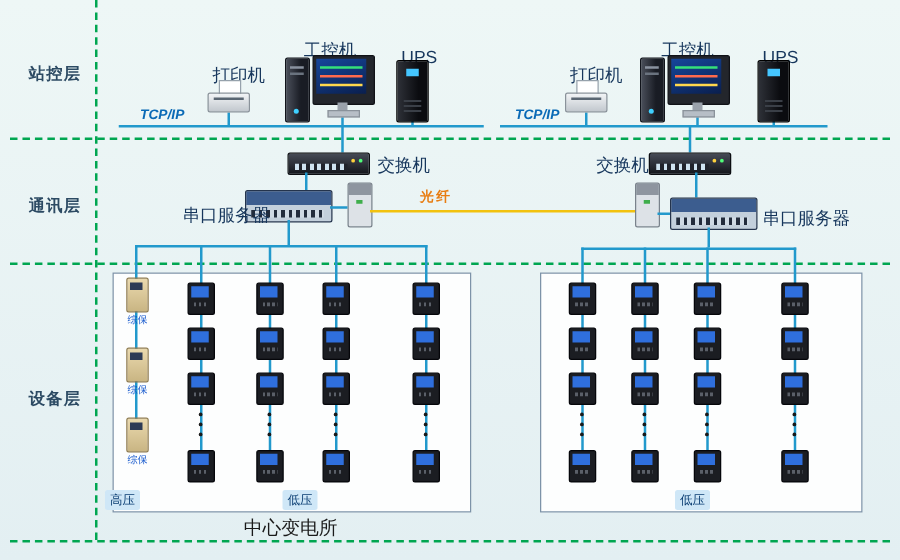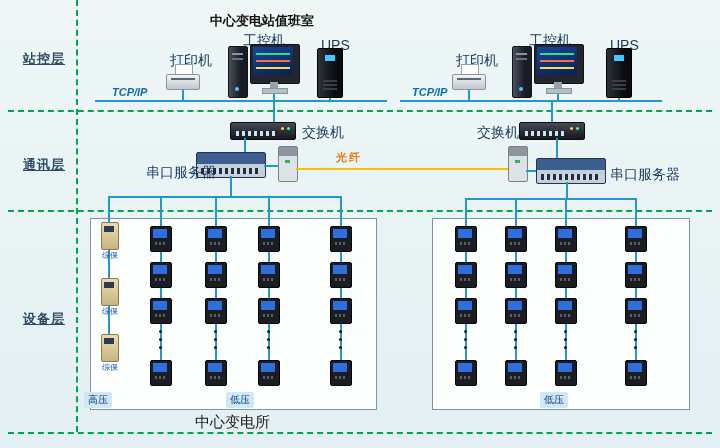--- a/index.html
+++ b/index.html
@@ -11,21 +11,21 @@
   .vline{position:absolute;width:2px;background:#2299cc;}
   .fiberline{position:absolute;height:2px;background:#f2c20e;}
   .dash-h{position:absolute;height:0;border-top:2px dashed #00a651;}
   .dash-v{position:absolute;width:0;border-left:2px dashed #00a651;}
 
   
   .lbl{position:absolute;font-size:14px;color:#16365c;white-space:nowrap;text-align:center;}
   .title{position:absolute;font-size:13px;font-weight:bold;color:#101010;white-space:nowrap;}
   .tcpip{position:absolute;font-size:11px;font-weight:bold;font-style:italic;color:#0a6ab6;white-space:nowrap;}
   .fiber-lbl{position:absolute;font-size:11px;font-weight:bold;color:#e87d12;letter-spacing:2px;white-space:nowrap;}
-  .layer-lbl{position:absolute;width:52px;text-align:center;font-size:13px;font-weight:bold;color:#2c4a63;letter-spacing:1px;text-decoration:underline;}
+  .layer-lbl{position:absolute;width:52px;text-align:center;font-size:13px;font-weight:bold;color:#2c4a63;letter-spacing:1px;}
   .caption{position:absolute;font-size:15px;color:#1a1a1a;text-align:center;}
   .chip{position:absolute;font-size:10px;color:#0b3e73;background:#cfe7f7;padding:1px 4px;border-radius:2px;white-space:nowrap;}
 
   
   .printer{position:absolute;width:34px;height:26px;}
   .printer .paper{position:absolute;left:9px;top:0;width:16px;height:11px;background:#fff;border:1px solid #96a2ac;}
   .printer .pbody{position:absolute;left:0;bottom:0;width:32px;height:14px;background:linear-gradient(180deg,#f2f4f6,#c2c8ce);border:1px solid #8a929a;border-radius:2px;}
   .printer .slot{position:absolute;left:5px;bottom:10px;width:24px;height:2px;background:#5a6672;}
 
   .tower{position:absolute;width:18px;height:50px;background:linear-gradient(90deg,#4a4f5a,#191c24 65%);border:1px solid #10131a;border-radius:2px;}
@@ -75,21 +75,20 @@
   <div class="dash-h" style="left:8px;top:210px;width:704px;"></div>
   <div class="dash-h" style="left:8px;top:432px;width:704px;"></div>
 
   <div class="layer-lbl" style="left:18px;top:50px;">站控层</div>
   <div class="layer-lbl" style="left:18px;top:156px;">通讯层</div>
   <div class="layer-lbl" style="left:18px;top:310px;">设备层</div>
 
   <div class="devbox" style="left:90px;top:218px;width:285px;height:190px;"></div>
   <div class="devbox" style="left:432px;top:218px;width:256px;height:190px;"></div>
 
-  <div class="title" style="left:210px;top:12px;">中心变电站值班室</div>
   <div class="lbl" style="left:243px;top:32px;">工控机</div>
   <div class="lbl" style="left:170px;top:52px;">打印机</div>
   <div class="lbl" style="left:321px;top:37px;">UPS</div>
   <div class="tcpip" style="left:112px;top:86px;">TCP/IP</div>
 
   <div class="hline" style="left:95px;top:100px;width:292px;"></div>
   <div class="vline" style="left:182px;top:90px;height:10px;"></div>
   <div class="vline" style="left:273px;top:93px;height:7px;"></div>
   <div class="vline" style="left:329px;top:96px;height:4px;"></div>
   <div class="vline" style="left:273px;top:100px;height:22px;"></div>

